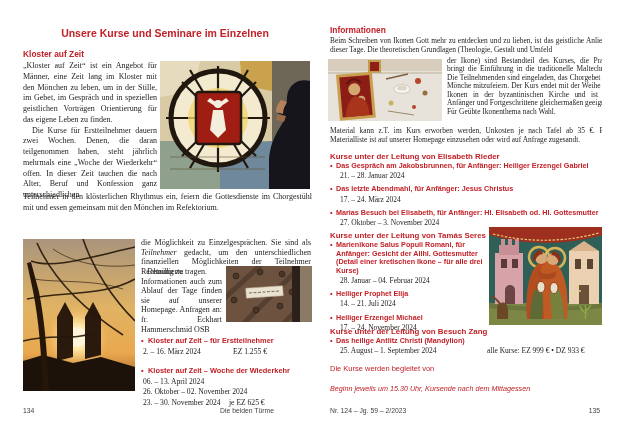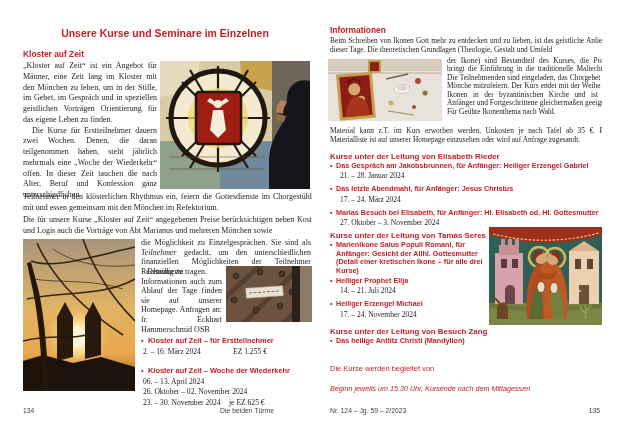--- a/index.html
+++ b/index.html
@@ -103,21 +103,20 @@
       <path d="M121 39 c-3 3 -5 7 -5 12 l7 2 c0 -5 2 -9 4 -12 z" fill="#b5815c"></path>
       <path d="M118 53 l8 2 -2 6 -8 -2 z" fill="#9a6c4c"></path>
     </svg>
   </div>
 
   <div class="abs jt" id="lp-cont1">Teilnehmer in den klösterlichen Rhythmus ein, feiern die Gottesdienste im Chorgestühl mit und essen gemeinsam mit den Mönchen im Refektorium.</div>
   <div class="abs jt" id="lp-col1">
     <p>„Kloster auf Zeit“ ist ein Angebot für Männer, eine Zeit lang im Kloster mit den Mönchen zu leben, um in der Stille, im Gebet, im Gespräch und in speziellen geistlichen Vorträgen Orientierung für das eigene Leben zu finden.</p>
     <p class="ind">Die Kurse für Erstteilnehmer dauern zwei Wochen. Denen, die daran teilgenommen haben, steht jährlich mehrmals eine „Woche der Wiederkehr“ offen. In dieser Zeit tauchen die nach Alter, Beruf und Konfession ganz unterschiedlichen</p>
   </div>
-  <div class="abs jt" id="lp-para3">Die für unsere Kurse „Kloster auf Zeit“ angegebenen Preise berücksichtigen neben Kost und Logis auch die Vorträge von Abt Marianus und mehreren Mönchen sowie</div>
 
   <div class="photo" id="sun-img">
     <svg viewBox="0 0 112 152" preserveAspectRatio="none">
       <defs>
         <linearGradient id="sky" x1="0" y1="0" x2="0" y2="1">
           <stop offset="0" stop-color="#a9947c"></stop>
           <stop offset="0.45" stop-color="#e0b364"></stop>
           <stop offset="0.75" stop-color="#e9a84e"></stop>
           <stop offset="1" stop-color="#8a4f22"></stop>
         </linearGradient>
@@ -276,29 +275,31 @@
       <g fill="#d9e06a">
           <circle cx="88" cy="60" r="1"></circle>
           <circle cx="91" cy="64" r="1"></circle>
           <circle cx="86" cy="66" r="1"></circle>
         </g>
     </svg>
   </div>
 
   <div class="abs" id="rp-g2">
     <div class="r-lbl"><span class="blt">•</span><span>Marienikone Salus Populi Romani, für Anfänger: Gesicht der Allhl. Gottesmutter (Detail einer kretischen Ikone – für alle drei Kurse)</span></div>
+    <div class="r-date">28. Januar – 04. Februar 2024</div>
     <div class="r-lbl one"><span class="blt">•</span><span>Heiliger Prophet Elija</span></div>
     <div class="r-date">14. – 21. Juli 2024</div>
     <div class="r-lbl one"><span class="blt">•</span><span>Heiliger Erzengel Michael</span></div>
     <div class="r-date">17. – 24. November 2024</div>
   </div>
 
   <div class="abs leader" id="rp-g3h">Kurse unter der Leitung von Besuch Zang</div>
   <div class="abs rp-list" id="rp-g3">
     <div class="r-lbl one"><span class="blt">•</span><span>Das heilige Antlitz Christi (Mandylion)</span></div>
+    <div class="r-date"><span>25. August – 1. September 2024</span><span class="price p-c">alle Kurse: EZ 999 € • DZ 933 €</span></div>
   </div>
 
   <div class="abs red sans" id="rp-note1">Die Kurse werden begleitet von</div>
   <div class="abs red sans" id="rp-note3">Beginn jeweils um 15.30 Uhr, Kursende nach dem Mittagessen</div>
 
   <div class="abs pgfoot" id="rp-foot">Nr. 124 – Jg. 59 – 2/2023</div>
   <div class="abs pgnum" id="rp-num">135</div>
 
 </div>
 

